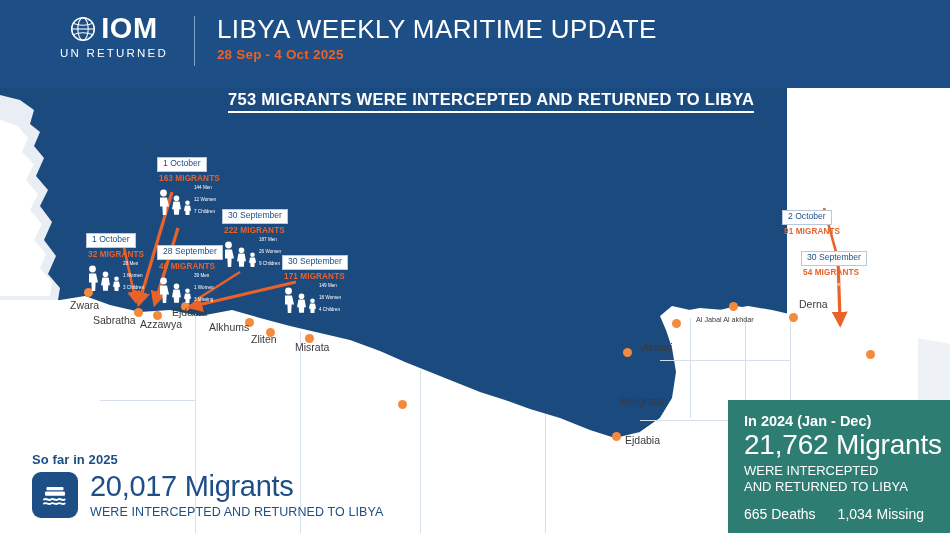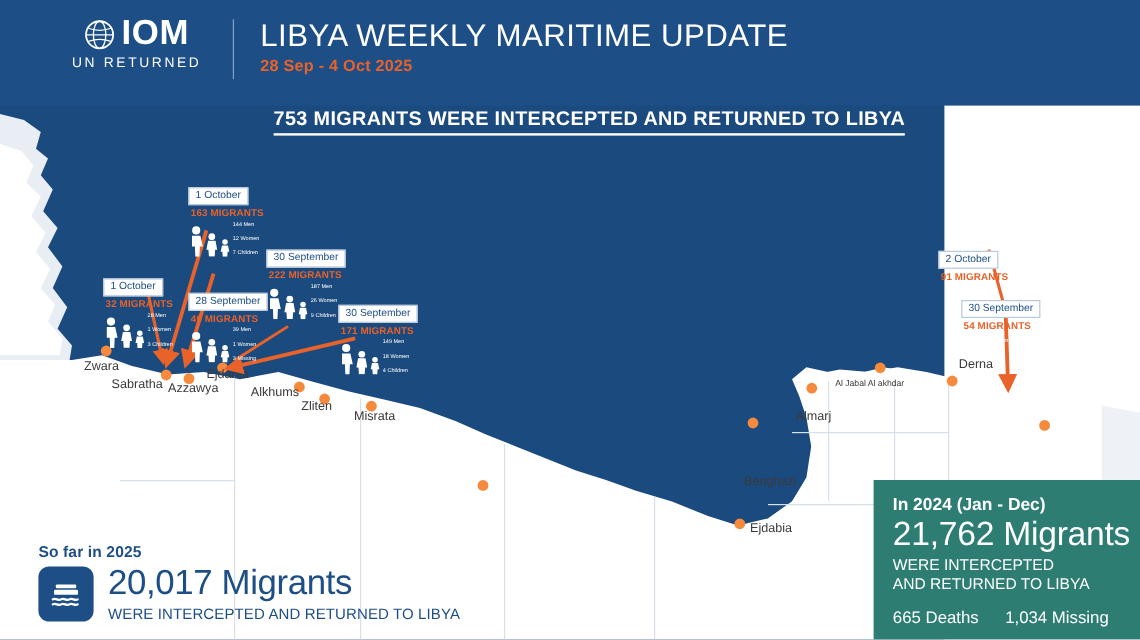--- a/index.html
+++ b/index.html
@@ -426,21 +426,21 @@
   <div class="city-label" style="left:70px;  top:299px;">Zwara</div>
   <div class="city-label" style="left:93px;  top:314px;">Sabratha</div>
   <div class="city-label" style="left:140px; top:318px;">Azzawya</div>
   <div class="city-label" style="left:172px; top:306px;">Ejdabia</div>
   <div class="city-label" style="left:209px; top:321px;">Alkhums</div>
   <div class="city-label" style="left:251px; top:333px;">Zliten</div>
   <div class="city-label" style="left:295px; top:341px;">Misrata</div>
   <div class="city-label on-sea" style="left:404px; top:383px;">Sirt</div>
   <div class="city-label" style="left:625px; top:434px;">Ejdabia</div>
   <div class="city-label" style="left:620px; top:371px;margin-top:24px;">Benghazi</div>
-  <div class="city-label" style="left:663px; top:341px;">Almarj</div>
+  <div class="city-label" style="left:642px; top:341px;font-style:italic;">Almarj</div>
   <div class="city-label small" style="left:696px; top:315px;">Al Jabal Al akhdar</div>
   <div class="city-label" style="left:799px; top:298px;">Derna</div>
   <div class="city-label on-sea" style="left:886px; top:332px;">Tobruk</div>
 
   <div class="stat-2025">
     <div class="stat-label-sm">So far in 2025</div>
     <div class="stat-row">
       <div class="boat-badge">
         <svg width="30" height="30" viewBox="0 0 30 30">
           <rect x="6.5" y="7" width="17" height="3.2" rx="1" fill="#fff"></rect>

